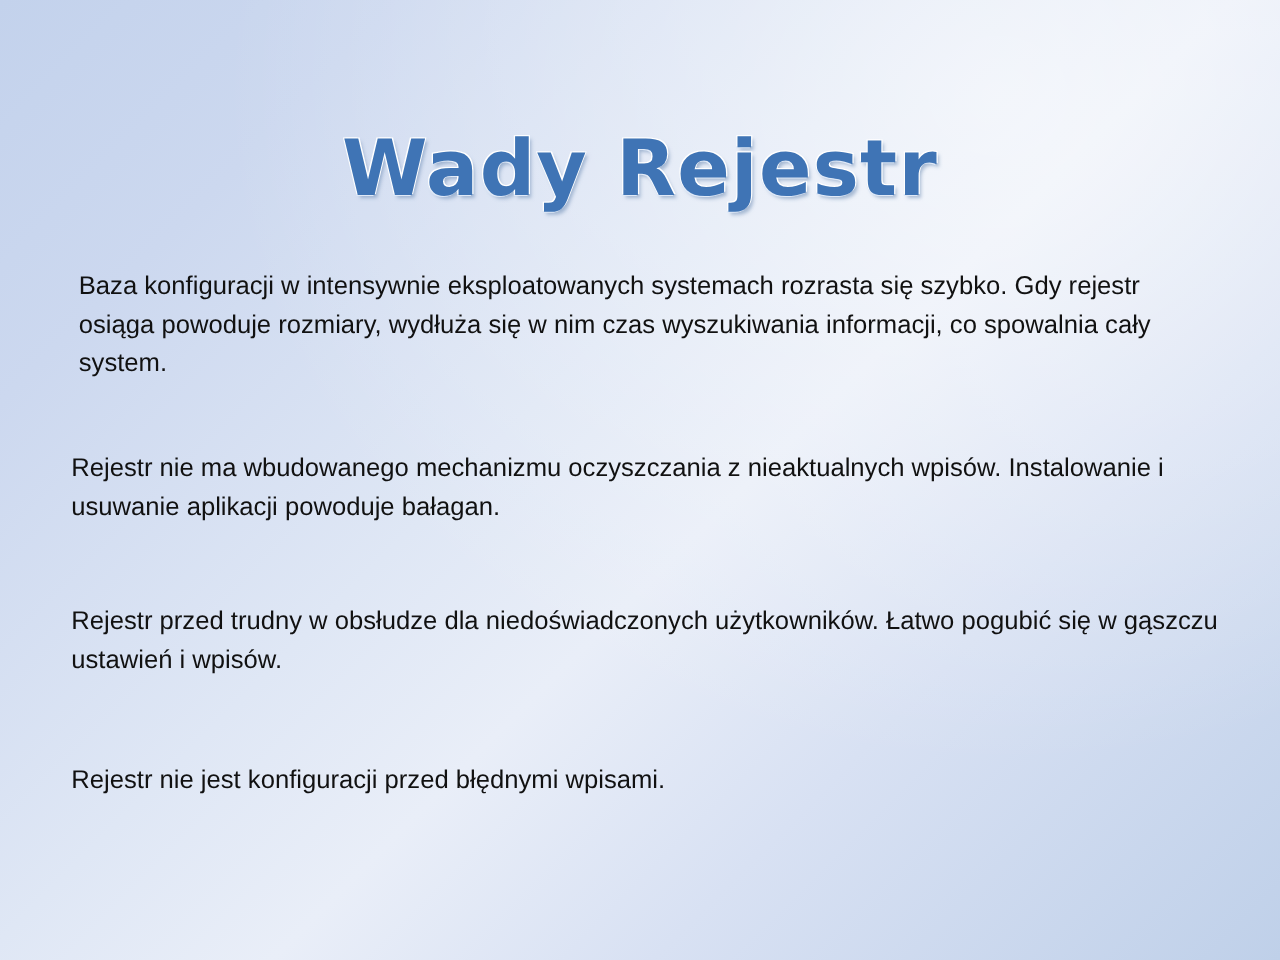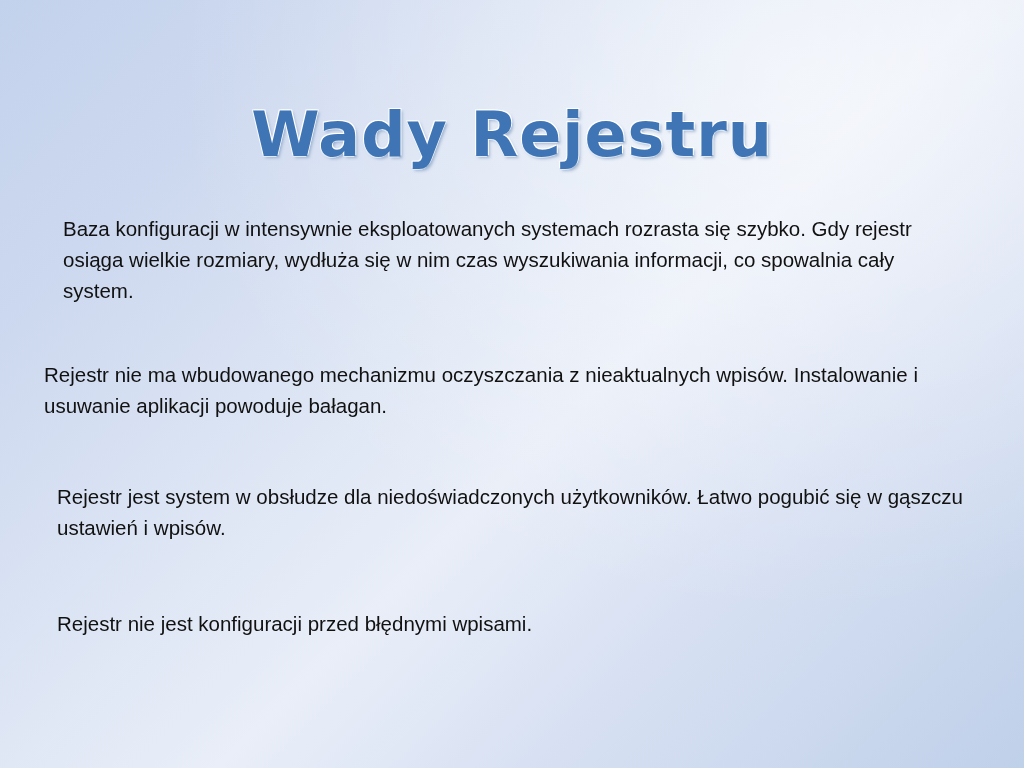--- a/index.html
+++ b/index.html
@@ -59,41 +59,41 @@
     line-height: 31px;
     font-family: "Liberation Sans", sans-serif;
   }
   .p1 {
     top: 192px;
     left: 63px;
     width: 900px;
   }
   .p2 {
     top: 338px;
-    left: 44px;
+    left: 57px;
     width: 900px;
   }
   .p3 {
     top: 460px;
     left: 57px;
     width: 930px;
   }
   .p4 {
     top: 587px;
     left: 57px;
     width: 900px;
   }
 </style>
 </head>
 <body>
 
 <div class="slide">
 
-  <h1 class="title">Wady Rejestru</h1>
+  <h1 class="title">Wady Rejestr</h1>
 
   <div class="body-block">
-    <p class="para p1">Baza konfiguracji w intensywnie eksploatowanych systemach rozrasta się szybko. Gdy rejestr osiąga wielkie rozmiary, wydłuża się w nim czas wyszukiwania informacji, co spowalnia cały system.</p>
+    <p class="para p1">Baza konfiguracji w intensywnie eksploatowanych systemach rozrasta się szybko. Gdy rejestr osiąga powoduje rozmiary, wydłuża się w nim czas wyszukiwania informacji, co spowalnia cały system.</p>
     <p class="para p2">Rejestr nie ma wbudowanego mechanizmu oczyszczania z nieaktualnych wpisów. Instalowanie i usuwanie aplikacji powoduje bałagan.</p>
-    <p class="para p3">Rejestr jest system w obsłudze dla niedoświadczonych użytkowników. Łatwo pogubić się w gąszczu ustawień i wpisów.</p>
+    <p class="para p3">Rejestr przed trudny w obsłudze dla niedoświadczonych użytkowników. Łatwo pogubić się w gąszczu ustawień i wpisów.</p>
     <p class="para p4">Rejestr nie jest konfiguracji przed błędnymi wpisami.</p>
   </div>
 
 </div>
 
 </body></html>

